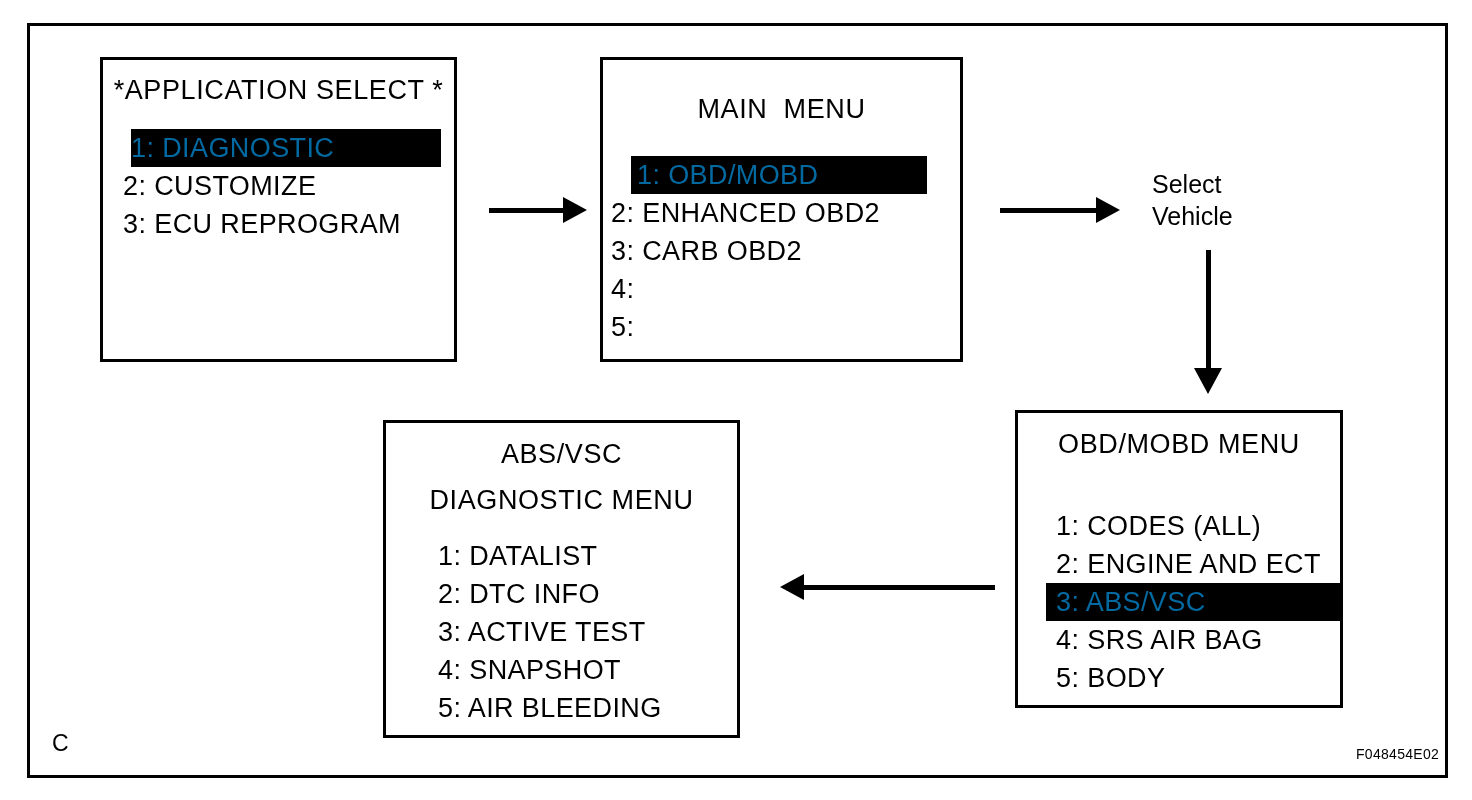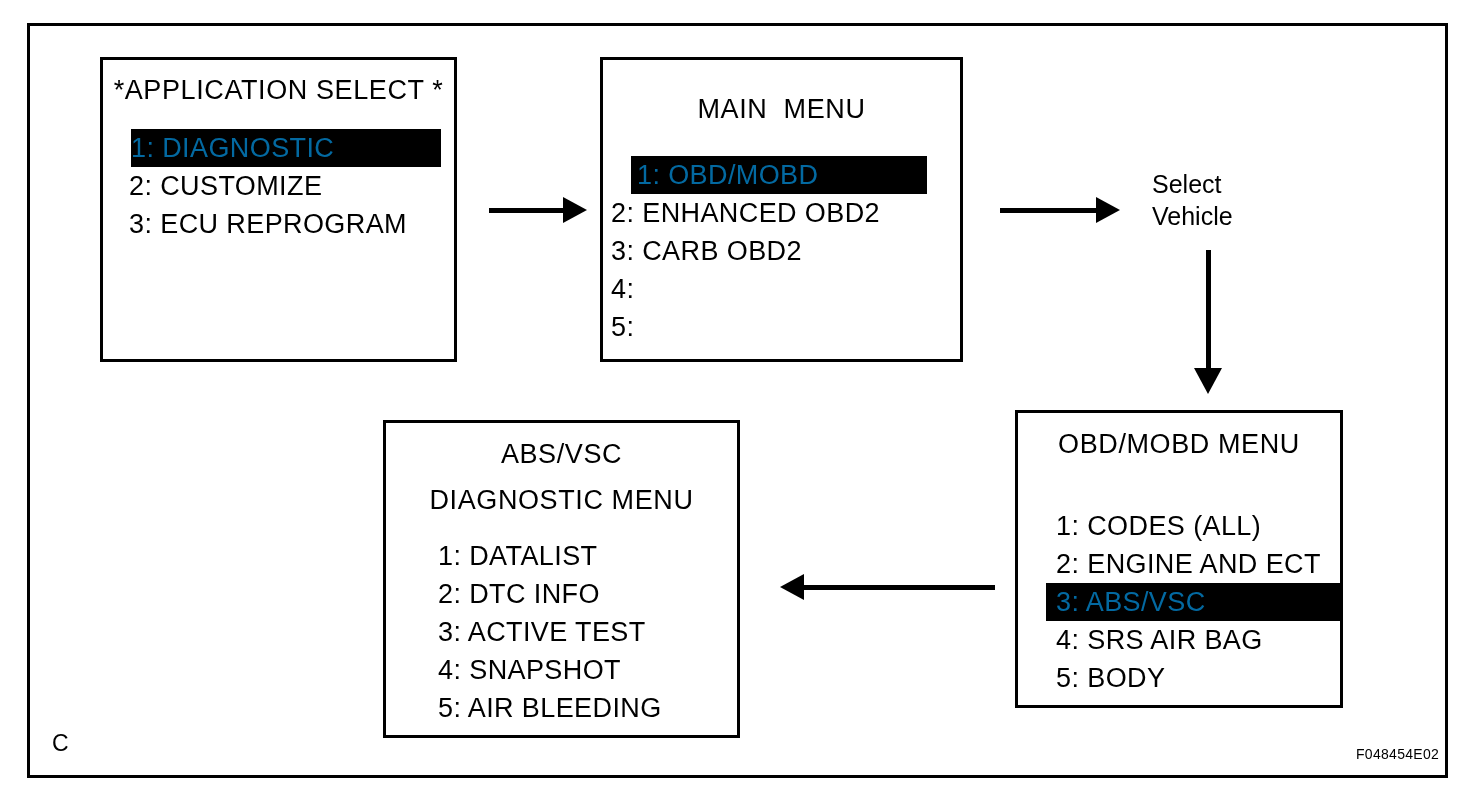--- a/index.html
+++ b/index.html
@@ -75,21 +75,21 @@
   }
 
   
   #panel-app-select  { left: 100px; top: 57px;  width: 357px; height: 305px; }
   #panel-main-menu   { left: 600px; top: 57px;  width: 363px; height: 305px; }
   #panel-diag-menu   { left: 383px; top: 420px; width: 357px; height: 318px; }
   #panel-obd-menu    { left: 1015px; top: 410px; width: 328px; height: 298px; }
 
   #panel-app-select .screen-title { margin-top: 15px; }
   #panel-app-select .menu-list    { margin-top: 24px; }
-  #panel-app-select .menu-row     { padding-left: 26px; }
+  #panel-app-select .menu-row     { padding-left: 20px; }
   #panel-app-select .menu-row.highlight { margin-left: 28px; padding-left: 0; width: 310px; }
 
   #panel-main-menu .screen-title { margin-top: 34px; }
   #panel-main-menu .menu-list    { margin-top: 32px; }
   #panel-main-menu .menu-row     { }
   #panel-main-menu .menu-row.highlight { margin-left: 28px; padding-left: 6px; width: 296px; }
 
   #panel-diag-menu .screen-title { margin-top: 16px; }
   #panel-diag-menu .menu-list    { margin-top: 22px; }
   #panel-diag-menu .menu-row     { padding-left: 52px; }

